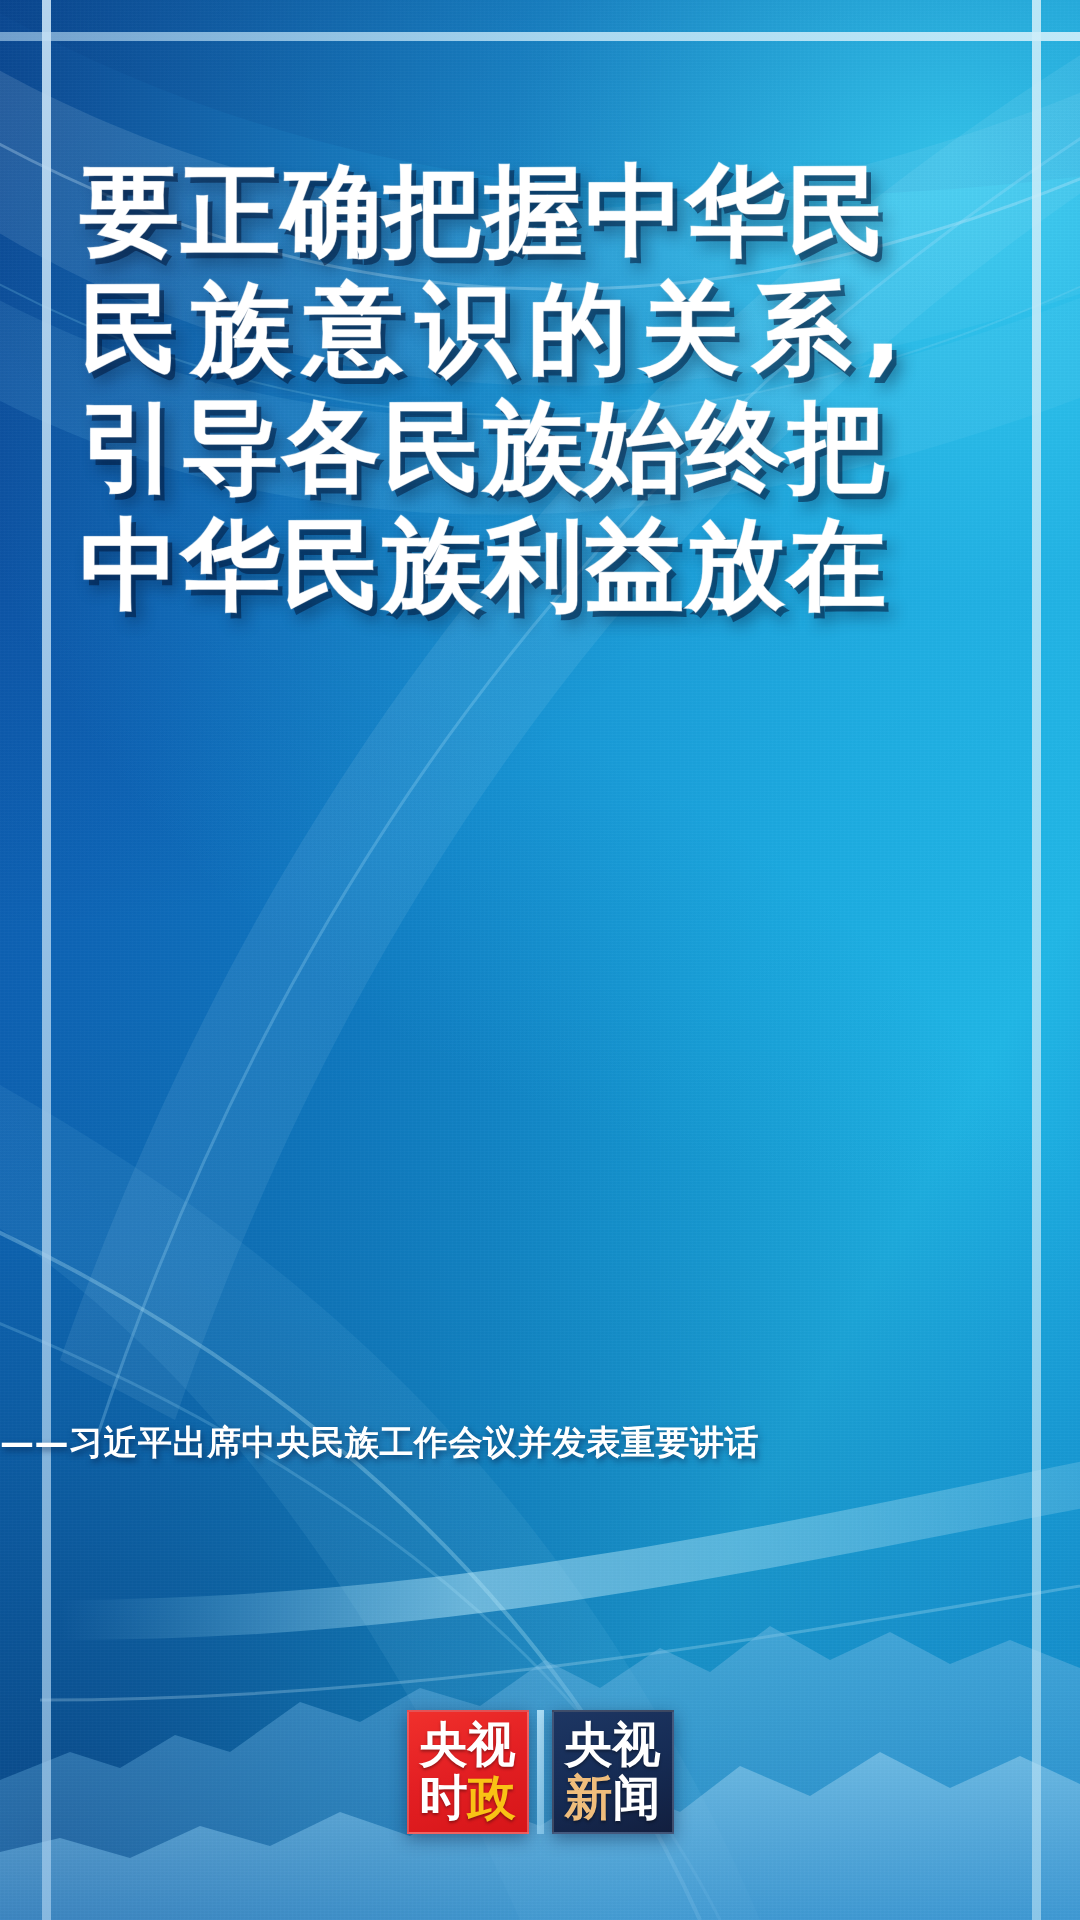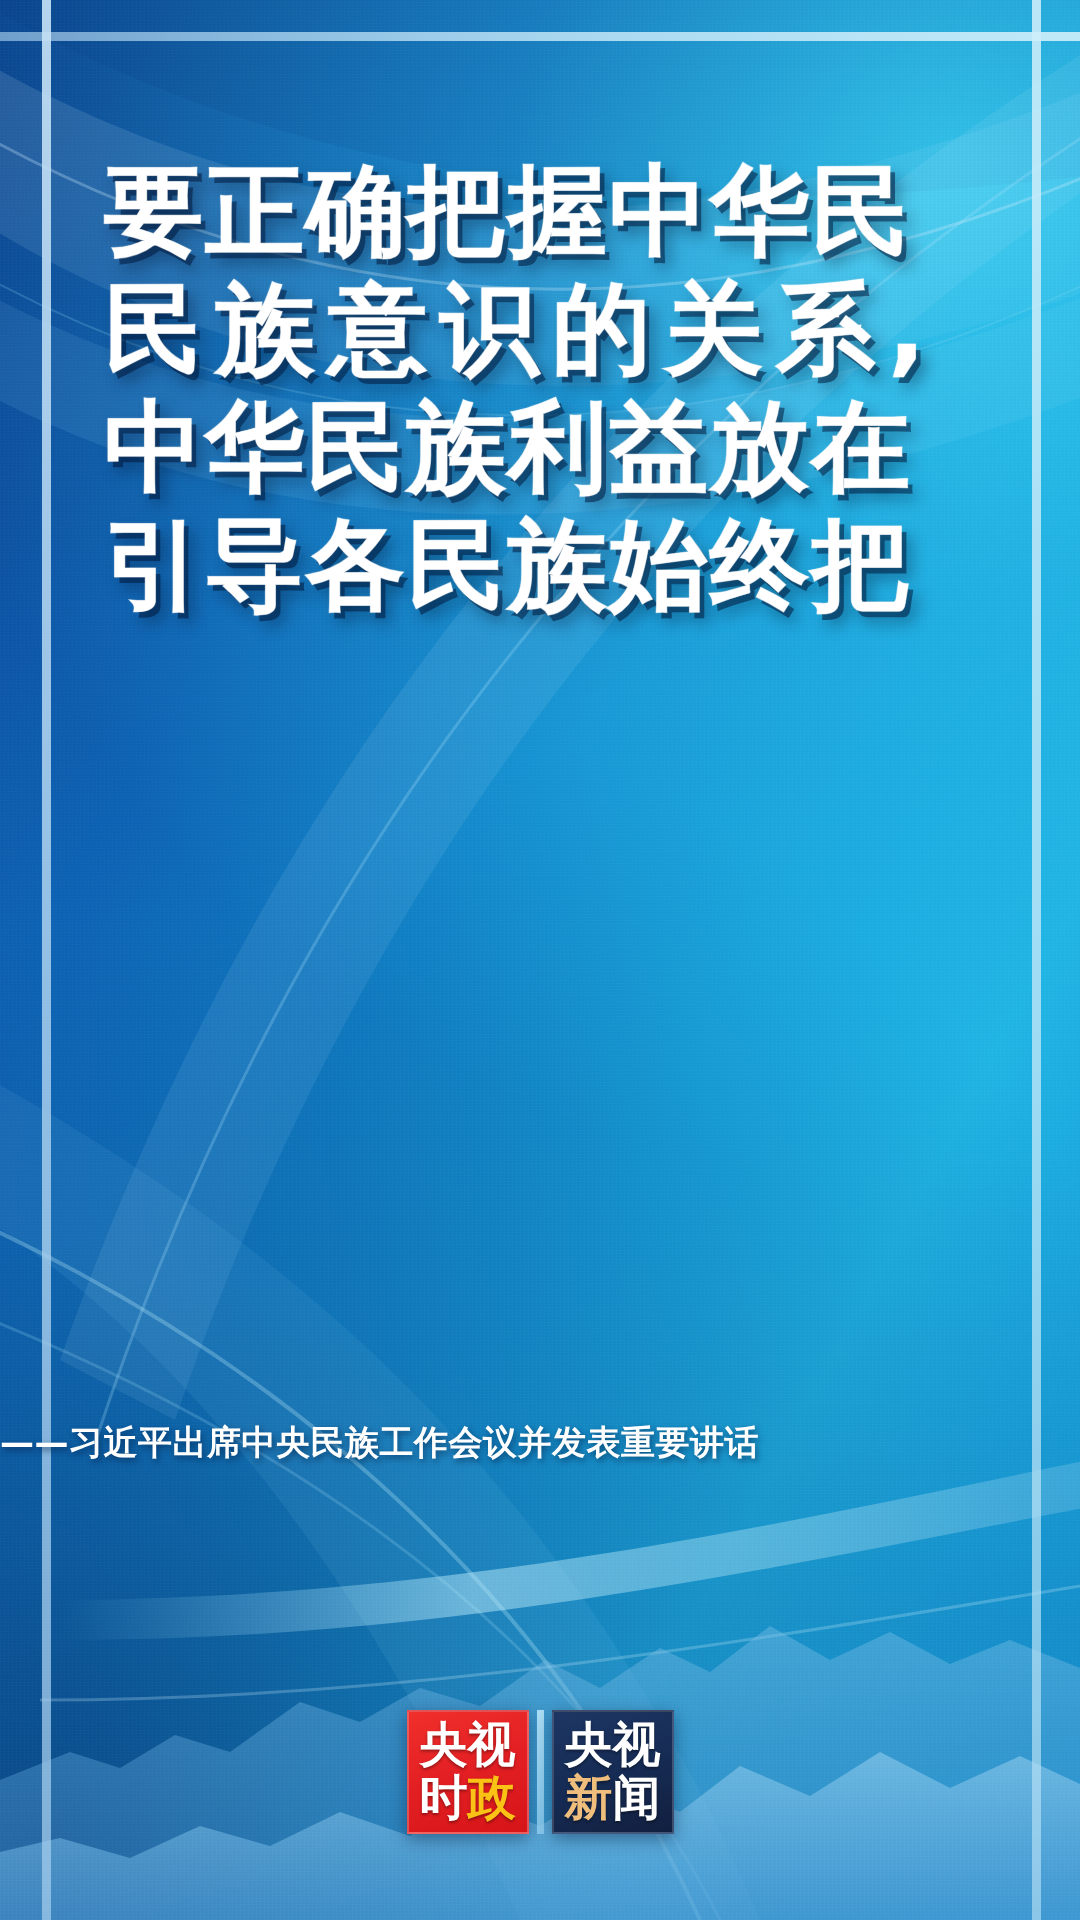--- a/index.html
+++ b/index.html
@@ -56,21 +56,21 @@
   .rule-left{top:0;bottom:0;left:42px;width:9px;
     background:linear-gradient(180deg, rgba(196,224,245,.92), rgba(176,212,240,.80) 55%, rgba(166,206,238,.70));}
   .rule-right{top:0;bottom:0;left:1032px;width:9px;
     background:linear-gradient(180deg, rgba(206,238,250,.88), rgba(190,230,248,.78) 60%, rgba(178,222,244,.66));}
 
   
   .headline{
     position:absolute;
     left:0; right:0;
     top:152px;
-    padding:0 96px 0 104px;
+    padding:0 96px 0 80px;
     z-index:6;
   }
   .hl-line{
     color:#ffffff;
     font-family:"DejaVu Sans","Liberation Sans",sans-serif;
     font-weight:700;
     font-size:99px;
     line-height:118px;
     letter-spacing:2px;
     white-space:nowrap;
@@ -222,22 +222,22 @@
 
   <div class="bg-noise"></div>
 
   <div class="rule rule-top"></div>
   <div class="rule rule-left"></div>
   <div class="rule rule-right"></div>
 
   <div class="headline">
     <div class="hl-line">要正确把握中华民</div>
     <div class="hl-line wide">民族意识的关系,</div>
+    <div class="hl-line">引导各民族始终把</div>
     <div class="hl-line">中华民族利益放在</div>
-    <div class="hl-line">引导各民族始终把</div>
   </div>
 
   <div class="attribution">
     <span class="attr-text">——习近平出席中央民族工作会议并发表重要讲话</span>
   </div>
 
   <div class="logos">
 
     <div class="logo logo-red">
       <div class="logo-row">

